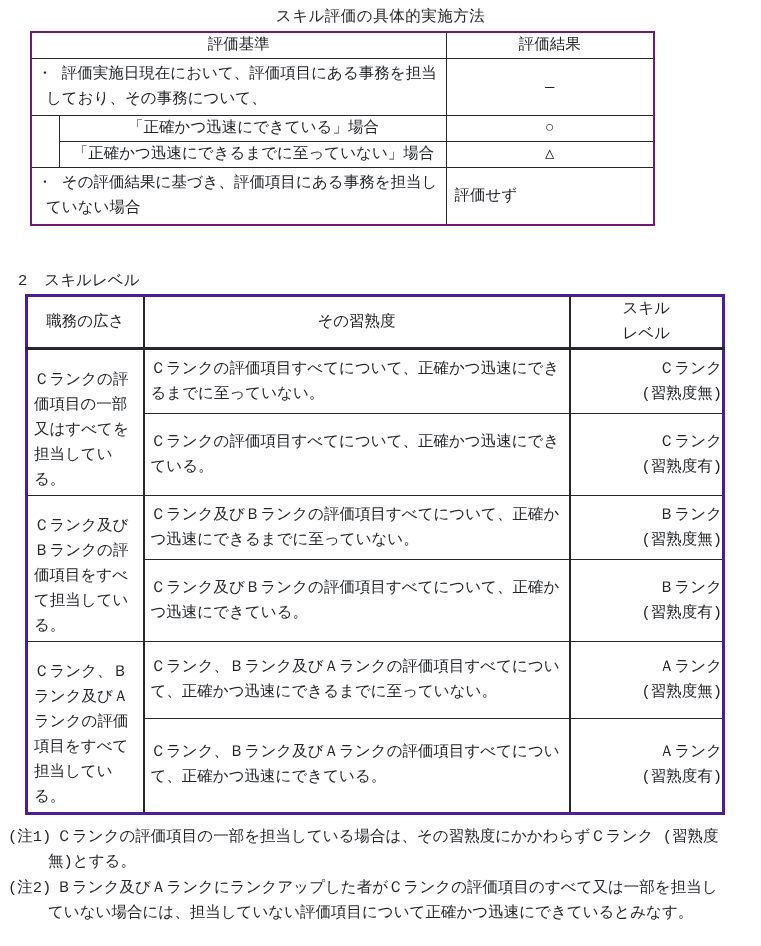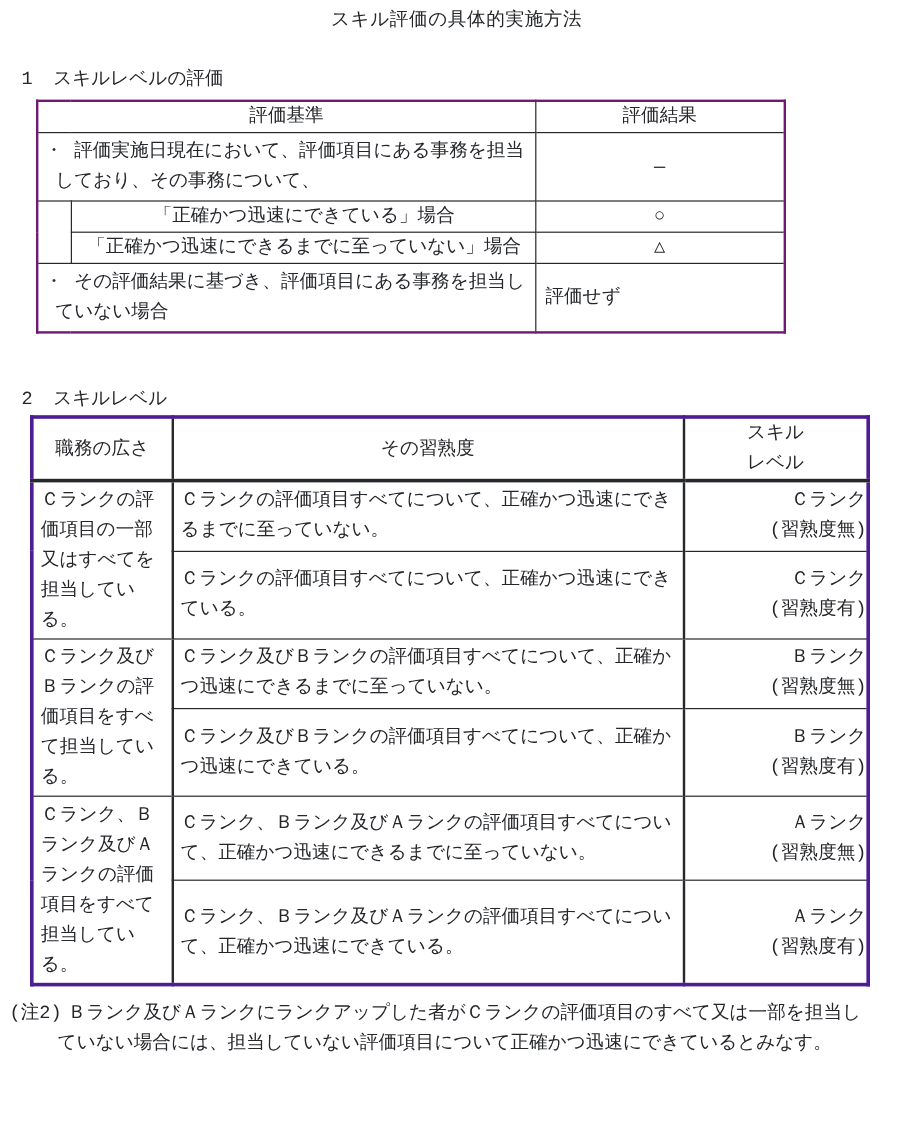--- a/index.html
+++ b/index.html
@@ -52,39 +52,36 @@
     border:3px solid #4c1d95;
   }
   .t2 th, .t2 td {
     border:1px solid #26282c;
     border-left-width:2px; border-right-width:2px;
     font-weight:normal;
     line-height:25px;
     vertical-align:middle;
   }
   .t2 tr.t2-header th { border-bottom-width:3px; text-align:center; height:53px; }
-  .t2 .scope { vertical-align:top; padding:3px 4px 2px 6px;margin-top:20px; }
+  .t2 .scope { vertical-align:top; padding:18px 4px 2px 6px;margin-top:20px; }
   .t2 .prof  { padding:2px 2px 2px 6px; }
   .t2 .level { text-align:right; }
 
   
   .notes { margin:10px 0 0 8px; width:712px; line-height:25.4px; }
   .note { padding-left:40px; text-indent:-40px; }
   .note-label { margin-right:5px; }
 </style>
 </head>
 <body>
 
 <div class="page">
 
   <div class="doc-title">スキル評価の具体的実施方法</div>
 
-  <div class="sec-heading">
-    <span class="sec-number">1</span><span>スキルレベルの評価</span>
-  </div>
 
 
   <table class="t1">
     <colgroup>
         <col style="width:28px">
         <col style="width:387px">
         <col style="width:208px">
       </colgroup>
     <tbody>
         <tr class="hdr">
@@ -176,18 +173,21 @@
       <td class="level">
         <div>Ａランク</div>
         <div>(習熟度有)</div>
       </td>
     </tr>
   </tbody>
     </table>
 
   <div class="notes">
     <div class="note">
+      <span class="note-label">(注1)</span><span>Ｃランクの評価項目の一部を担当している場合は、その習熟度にかかわらずＣランク (習熟度無)とする。</span>
+    </div>
+    <div class="note">
       <span class="note-label">(注2)</span><span>Ｂランク及びＡランクにランクアップした者がＣランクの評価項目のすべて又は一部を担当していない場合には、担当していない評価項目について正確かつ迅速にできているとみなす。</span>
     </div>
 
   </div>
 
 </div>
 
 </body></html>

